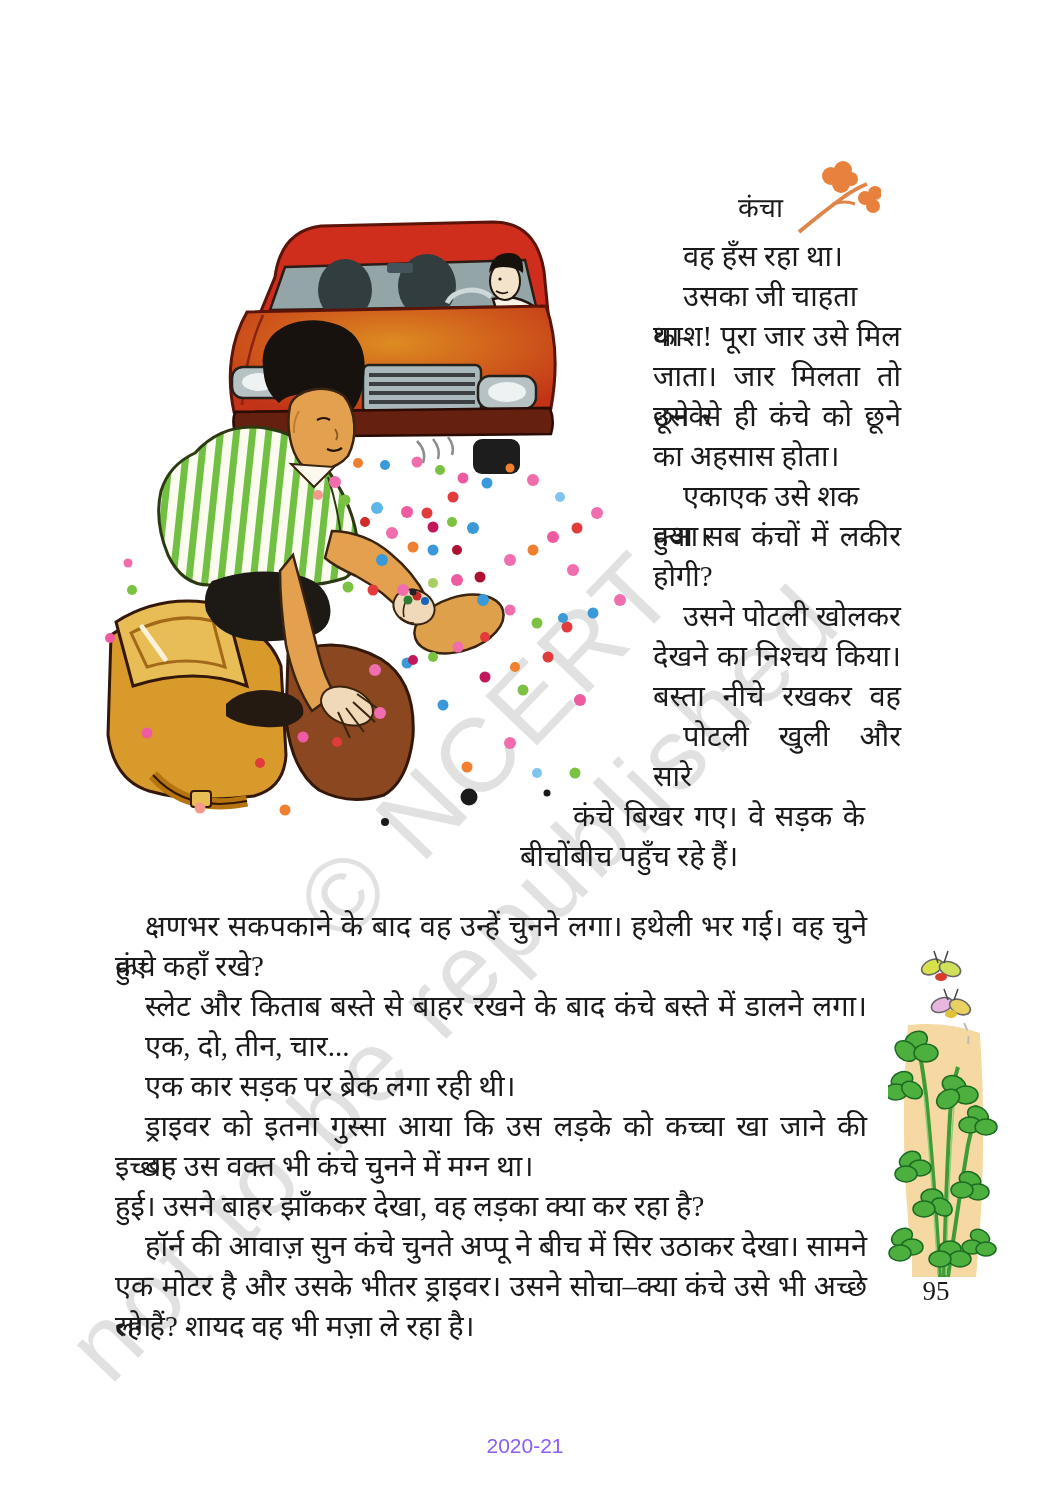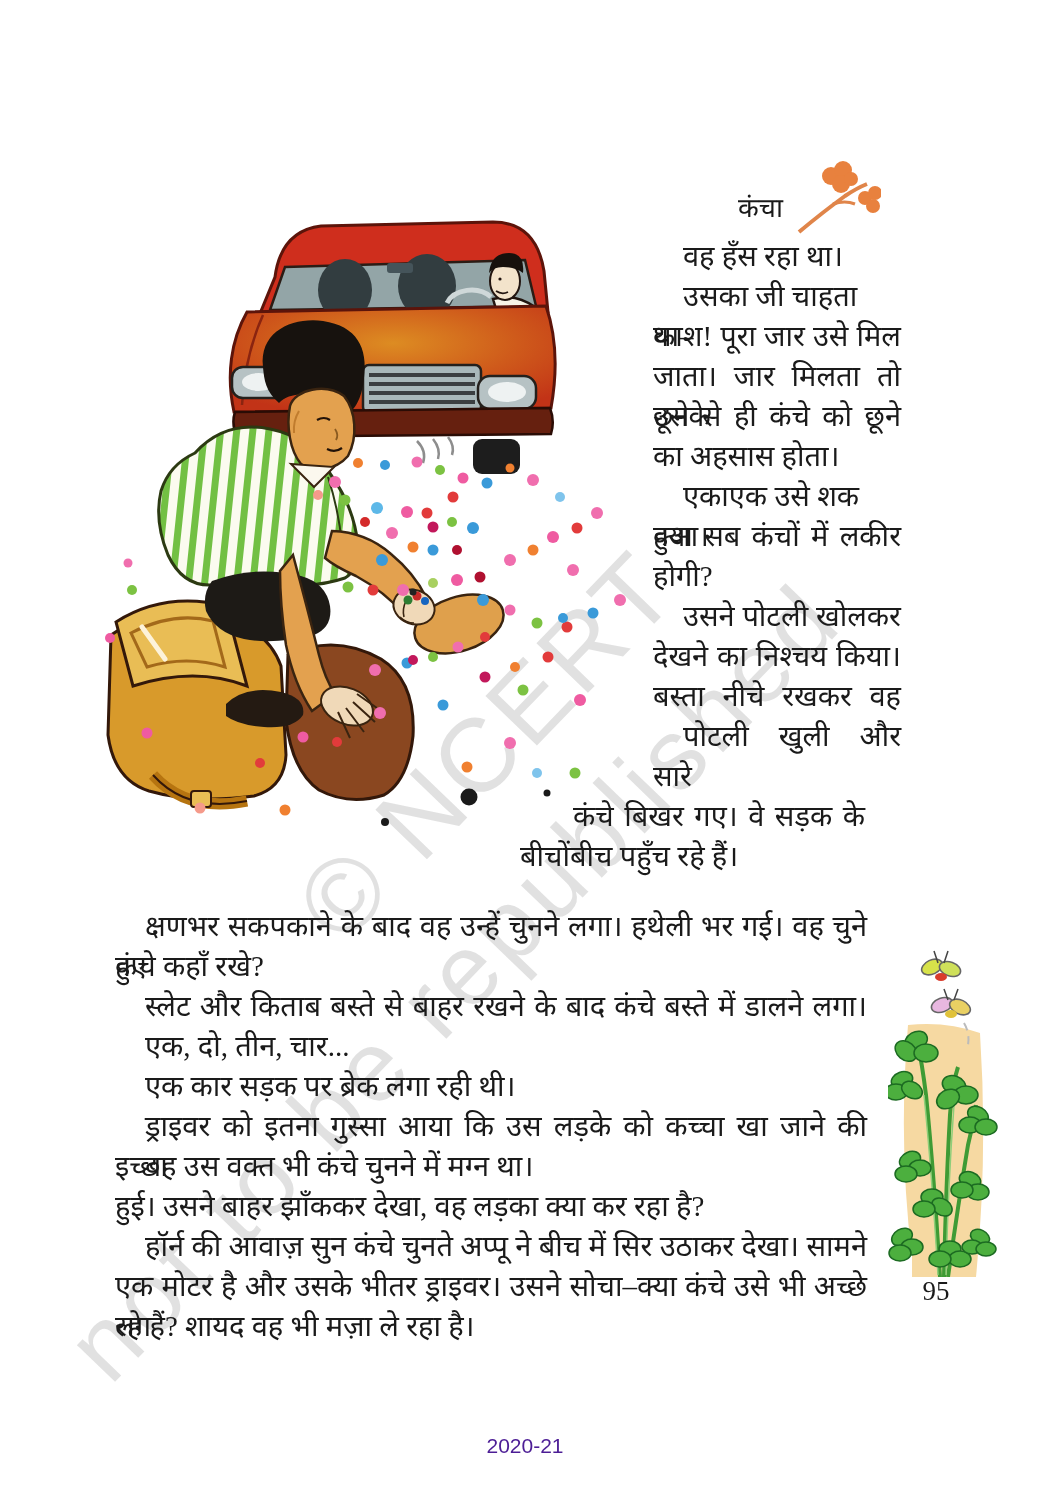--- a/index.html
+++ b/index.html
@@ -30,21 +30,21 @@
   .l15{ position:absolute; left:573px; top:796px; width:292px; z-index:2; font-size:29px; }
   .l16{ position:absolute; left:520px; top:836px; width:300px; z-index:2; font-size:29px; }
   .body-block{ position:absolute; left:115px; top:870px; width:752px; z-index:2; font-size:29px;margin-top:36px; }
   
   .illu{ position:absolute; left:95px; top:215px; z-index:1; }
   .plant{ position:absolute; left:888px; top:945px; z-index:1; }
   
   .pgnum{ position:absolute; left:896px; top:1276px; width:80px; text-align:center;
           z-index:2; font-size:27px;font-family:Liberation Serif, serif; }
   .foot{ position:absolute; left:0; top:1434px; width:1050px; text-align:center; z-index:2;
-         font-family:"Liberation Sans","DejaVu Sans",sans-serif; font-size:21px; color:#4c1d95; }
+         font-family:"Liberation Sans","DejaVu Sans",sans-serif; font-size:21px; color:#8b5cf6; }
 </style>
 </head>
 <body>
 
 <div class="page">
 
   <div class="wm wm1">© NCERT</div>
   <div class="wm wm2">not to be republished</div>
 
   <div class="hdr">कंचा</div>

